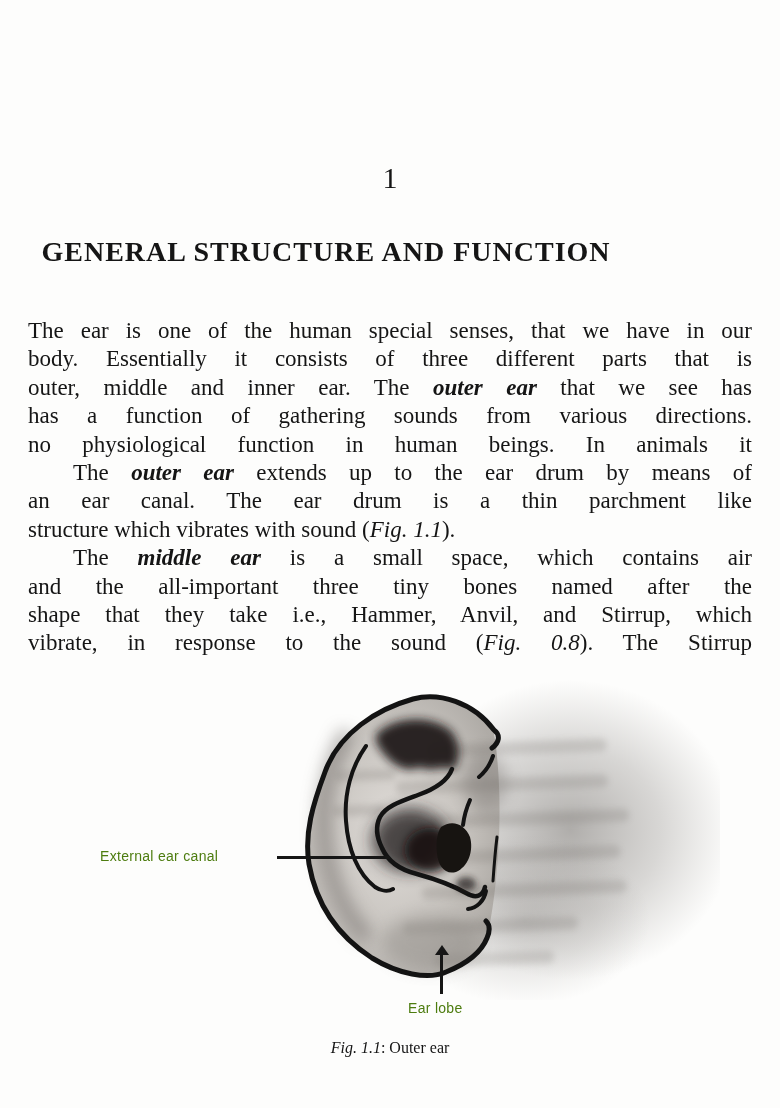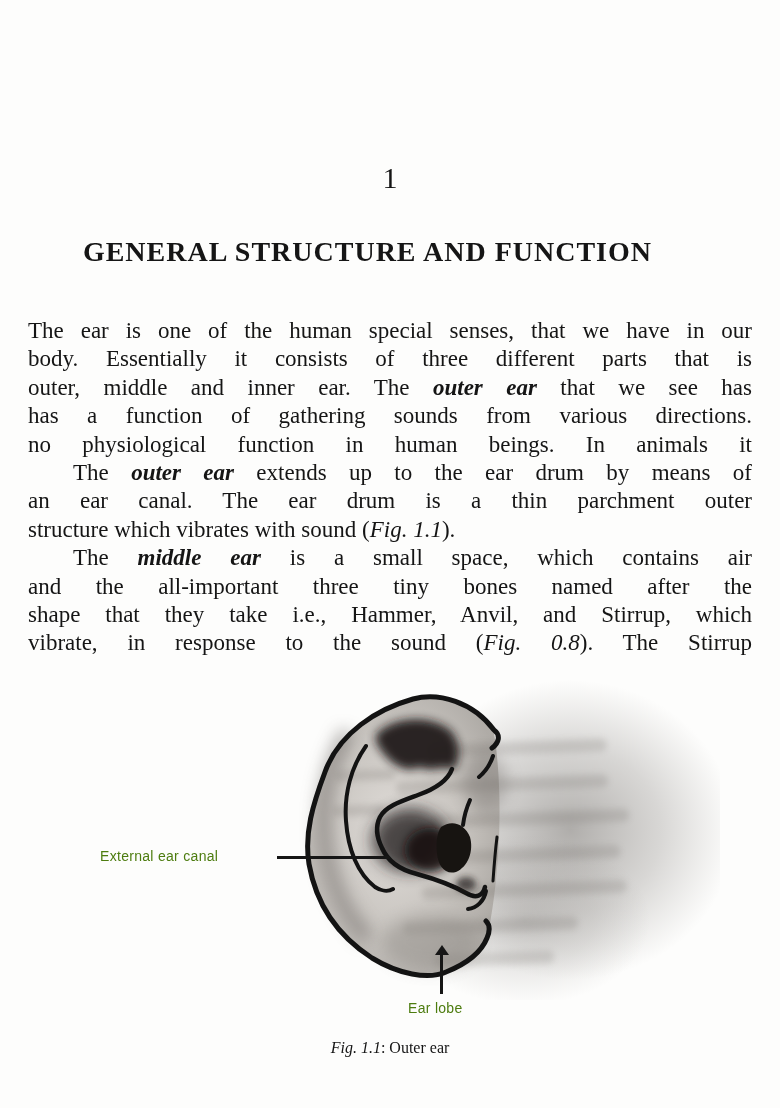--- a/index.html
+++ b/index.html
@@ -7,21 +7,21 @@
     position:relative;width:780px;height:1108px;margin:0 auto;
     background:#fdfdfc;overflow:hidden;
     font-family:"Liberation Serif",serif;color:#151515;
   }
   .page-number{
     position:absolute;top:160px;left:0;width:780px;
     text-align:center;font-size:30px;line-height:36px;
   }
   .heading{
     position:absolute;top:234px;left:0;width:652px;
-    text-align:right;font-weight:bold;font-size:28px;line-height:36px;
+    text-align:center;font-weight:bold;font-size:28px;line-height:36px;
     letter-spacing:1px;
   }
   .body-block{
     position:absolute;top:317px;left:28px;width:724px;
     font-size:23px;
   }
   .bl{
     height:28.4px;line-height:28.4px;white-space:nowrap;
     text-align:justify;text-align-last:justify;text-justify:inter-word;
   }
@@ -58,21 +58,21 @@
   <div class="heading">GENERAL STRUCTURE AND FUNCTION</div>
 
   <div class="body-block">
     <div class="bl"><span>The ear is one of the human special senses, that we have in our</span></div>
     <div class="bl"><span>body. Essentially it consists of three different parts that is</span></div>
     <div class="bl"><span>outer, middle and inner ear.  The </span><span class="bi">outer ear</span><span> that we see has</span></div>
     <div class="bl"><span>has a function of gathering sounds from various directions.</span></div>
     <div class="bl"><span>no physiological function in human beings. In animals it</span></div>
 
     <div class="bl ind"><span>The </span><span class="bi">outer ear</span><span> extends up to the ear drum by means of</span></div>
-    <div class="bl"><span>an ear canal. The ear drum is a thin parchment outer</span></div>
+    <div class="bl"><span>an ear canal. The ear drum is a thin parchment like</span></div>
     <div class="bl noj"><span>structure which vibrates with sound (</span><span class="it">Fig. 1.1</span><span>).</span></div>
 
     <div class="bl ind"><span>The </span><span class="bi">middle ear</span><span> is a small space, which contains air</span></div>
     <div class="bl"><span>and the all-important three tiny bones named after the</span></div>
     <div class="bl"><span>shape that they take i.e., Hammer, Anvil, and Stirrup, which</span></div>
     <div class="bl"><span>vibrate, in response to the sound (</span><span class="it">Fig. 0.8</span><span>). The Stirrup</span></div>
   </div>
 
   <div class="fig-wrap">
     <svg width="440" height="330" viewBox="0 0 440 330" xmlns="http://www.w3.org/2000/svg">

